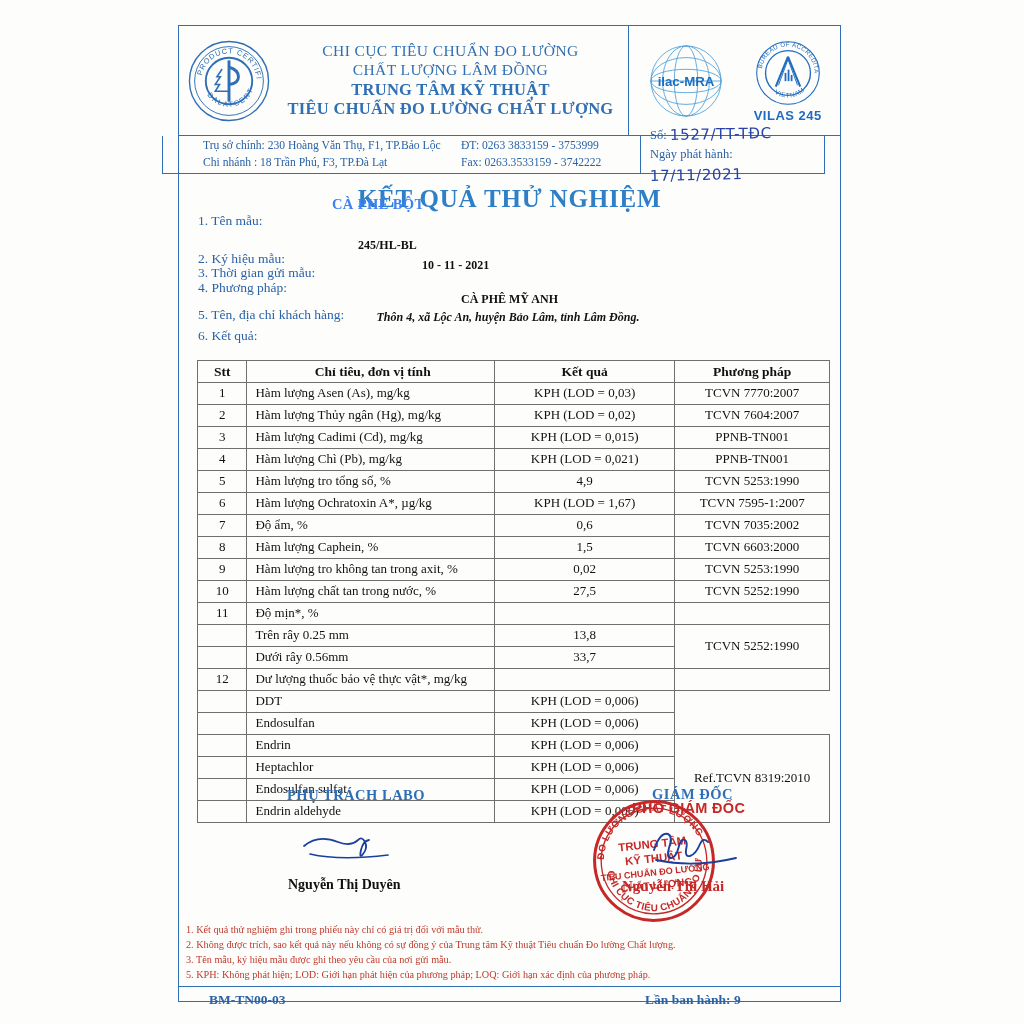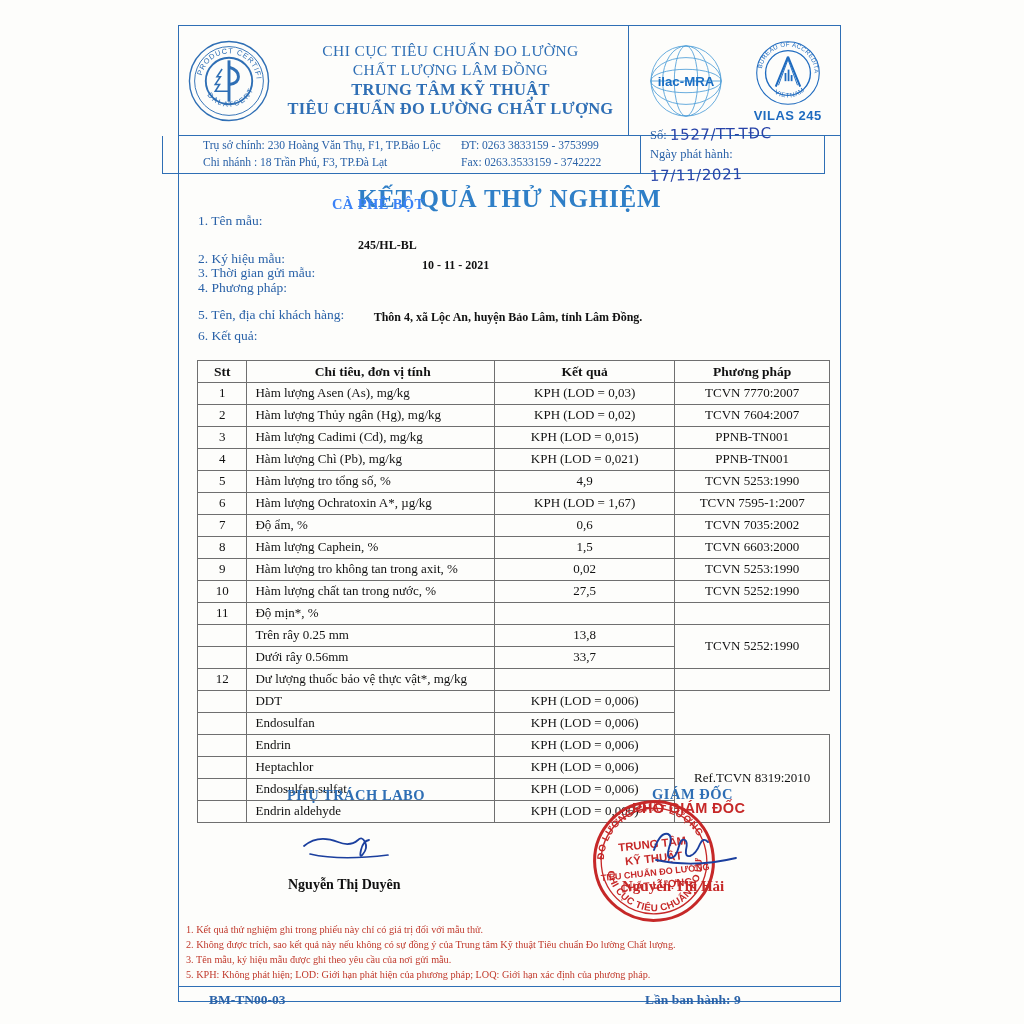--- a/index.html
+++ b/index.html
@@ -139,21 +139,21 @@
   #lbl-1 { left: 198px; top: 213px; }
   #lbl-2 { left: 198px; top: 251px; }
   #lbl-3 { left: 198px; top: 265px; }
   #lbl-4 { left: 198px; top: 280px; }
   #lbl-5 { left: 198px; top: 295px; margin-top: 12px; }
   #lbl-6 { left: 198px; top: 328px; }
 
   #val-code { left: 358px; top: 238px; }
   #val-date { left: 382px; top: 258px; margin-left: 40px; }
   #val-cust-name { left: 178px; top: 292px; width: 663px; text-align:center; }
-  #val-cust-addr { left: 178px; top: 310px; width: 660px; text-align:center; }
+  #val-cust-addr { left: 178px; top: 310px; width: 660px; text-align:center;font-style:italic; }
 
   
   #results-table {
     position: absolute;
     left: 197px; top: 360px;
     width: 633px;
     border-collapse: collapse;
     font-size: 13px;
     color: #111;
   }
@@ -335,20 +335,21 @@
 
   <div class="info-label" id="lbl-1">1. Tên mẫu:</div>
   <div class="info-label" id="lbl-2">2. Ký hiệu mẫu:</div>
   <div class="info-label" id="lbl-3">3. Thời gian gửi mẫu:</div>
   <div class="info-label" id="lbl-4">4. Phương pháp:</div>
   <div class="info-label" id="lbl-5">5. Tên, địa chỉ khách hàng:</div>
   <div class="info-label" id="lbl-6">6. Kết quả:</div>
 
   <div class="info-value" id="val-code">245/HL-BL</div>
   <div class="info-value" id="val-date">10 - 11 - 2021</div>
+  <div class="info-value" id="val-cust-name">CÀ PHÊ MỸ ANH</div>
   <div class="info-value" id="val-cust-addr">Thôn 4, xã Lộc An, huyện Bảo Lâm, tỉnh Lâm Đồng.</div>
 
   <table id="results-table">
     <thead>
       <tr>
         <th class="c-stt">Stt</th>
         <th class="c-desc">Chỉ tiêu, đơn vị tính</th>
         <th class="c-res">Kết quả</th>
         <th class="c-met">Phương pháp</th>
       </tr>

